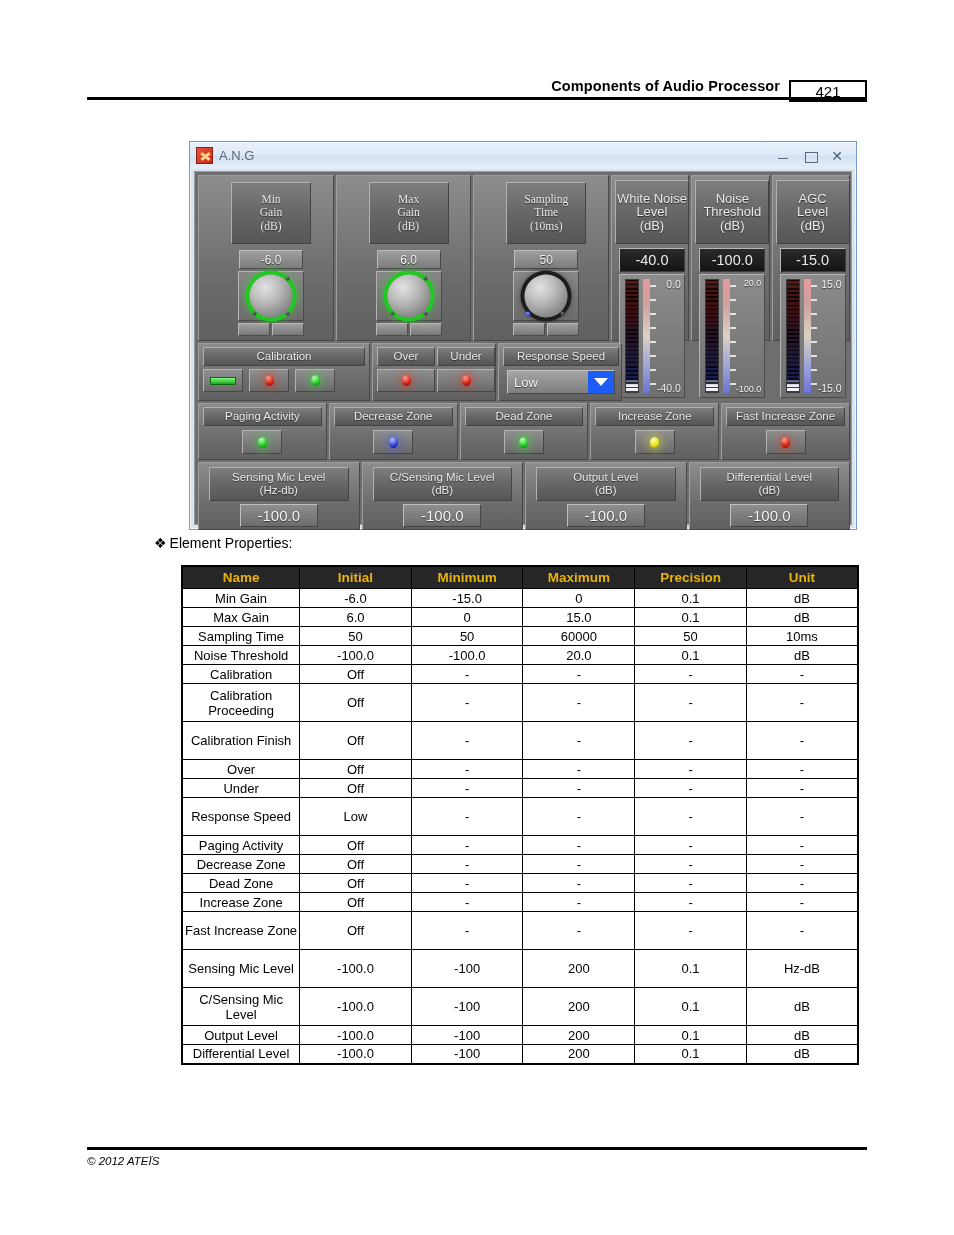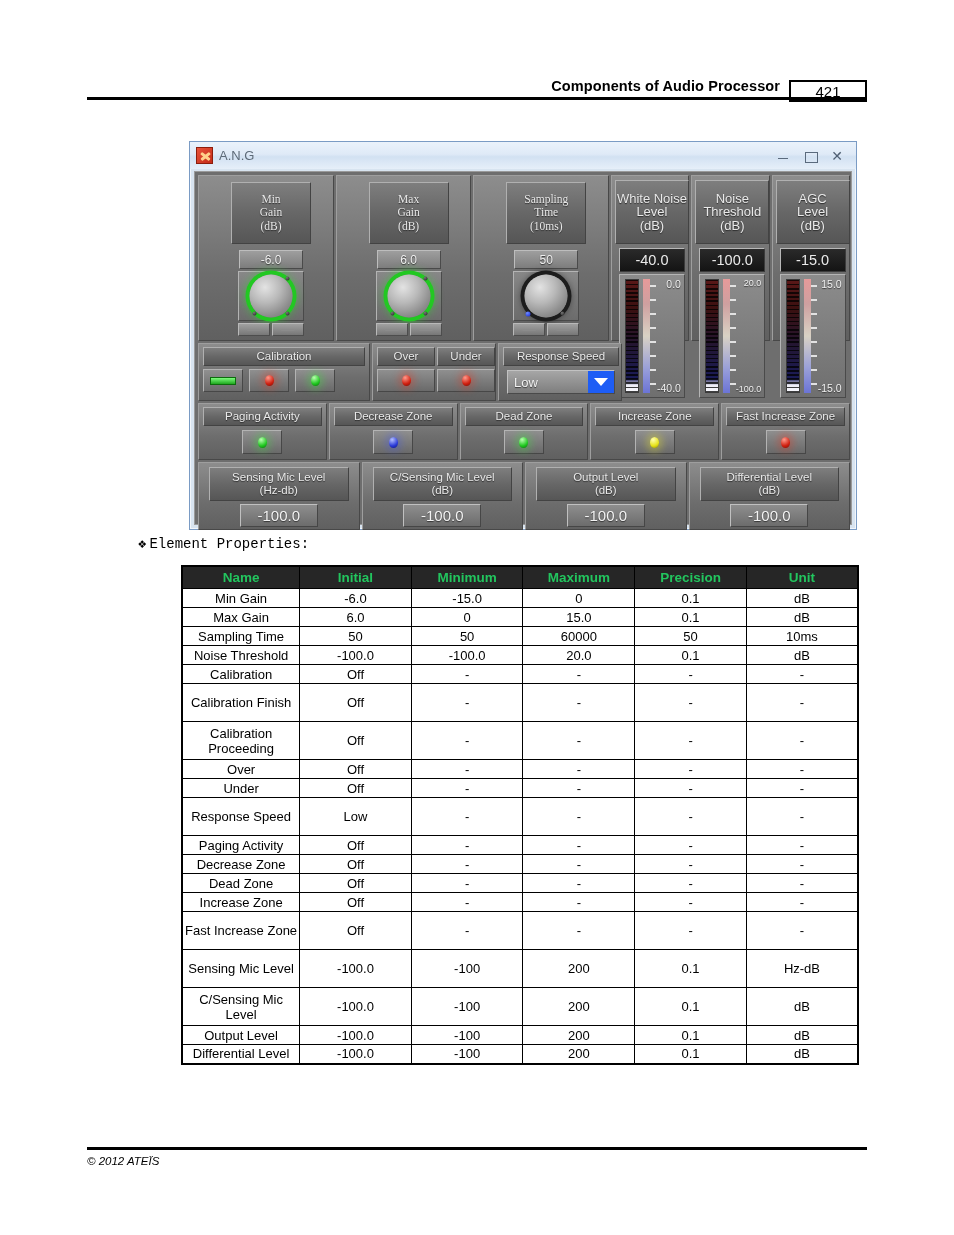--- a/index.html
+++ b/index.html
@@ -208,34 +208,34 @@
   .level-cell .lbl { position:absolute; left:10px; right:10px; top:4px; height:34px; }
   .level-readout {
     position:absolute; left:50%; transform:translateX(-50%); top:41px; width:78px; height:23px;
     background:linear-gradient(to bottom,#8e8e8e,#6c6c6c);
     border:1px solid #c0c0c0; border-right-color:#464646; border-bottom-color:#464646;
     color:#f4f4f4; font-size:15px; display:flex; align-items:center; justify-content:center;
     text-shadow:0 1px 1px #333;
   }
 
   
-  #elem-props { position:absolute; left:138px; top:535px; font-size:14px; white-space:nowrap;font-family:Liberation Mono, monospace; }
+  #elem-props { position:absolute; left:154px; top:535px; font-size:14px; white-space:nowrap; }
   #elem-props .bullet { margin-right:3px; }
 
   
   #prop-table {
     position:absolute; left:181px; top:565px; width:678px;
     border-collapse:collapse; font-size:13px;
     border:2.5px solid #000;
   }
   #prop-table th, #prop-table td {
     border:1px solid #000; text-align:center; vertical-align:middle; padding:1px 2px;
   }
   #prop-table thead th {
-    background:#262626; color:#22c55e; font-weight:bold; font-size:13.5px; padding:3px 2px;
+    background:#262626; color:#eab308; font-weight:bold; font-size:13.5px; padding:3px 2px;
     border-color:#000;
   }
   #prop-table td.name-cell { width:118px; }
   #prop-table td.val-cell  { width:112px; }
   #prop-table tbody tr { height:19px; }
   #prop-table tbody tr.two-line { height:38px; }
 
   
   #footer-rule { position:absolute; left:87px; top:1147px; width:780px; height:3px; background:#000; }
   #footer-text { position:absolute; left:87px; top:1155px; font-size:11.5px; font-style:italic; }
@@ -576,29 +576,29 @@
       </tr>
       <tr>
         <td class="name-cell">Calibration</td>
         <td class="val-cell">Off</td>
         <td class="val-cell">-</td>
         <td class="val-cell">-</td>
         <td class="val-cell">-</td>
         <td class="val-cell">-</td>
       </tr>
       <tr class="two-line">
+        <td class="name-cell">Calibration Proceeding</td>
+        <td class="val-cell">Off</td>
+        <td class="val-cell">-</td>
+        <td class="val-cell">-</td>
+        <td class="val-cell">-</td>
+        <td class="val-cell">-</td>
+      </tr>
+      <tr class="two-line">
         <td class="name-cell">Calibration Finish</td>
-        <td class="val-cell">Off</td>
-        <td class="val-cell">-</td>
-        <td class="val-cell">-</td>
-        <td class="val-cell">-</td>
-        <td class="val-cell">-</td>
-      </tr>
-      <tr class="two-line">
-        <td class="name-cell">Calibration Proceeding</td>
         <td class="val-cell">Off</td>
         <td class="val-cell">-</td>
         <td class="val-cell">-</td>
         <td class="val-cell">-</td>
         <td class="val-cell">-</td>
       </tr>
       <tr>
         <td class="name-cell">Over</td>
         <td class="val-cell">Off</td>
         <td class="val-cell">-</td>

